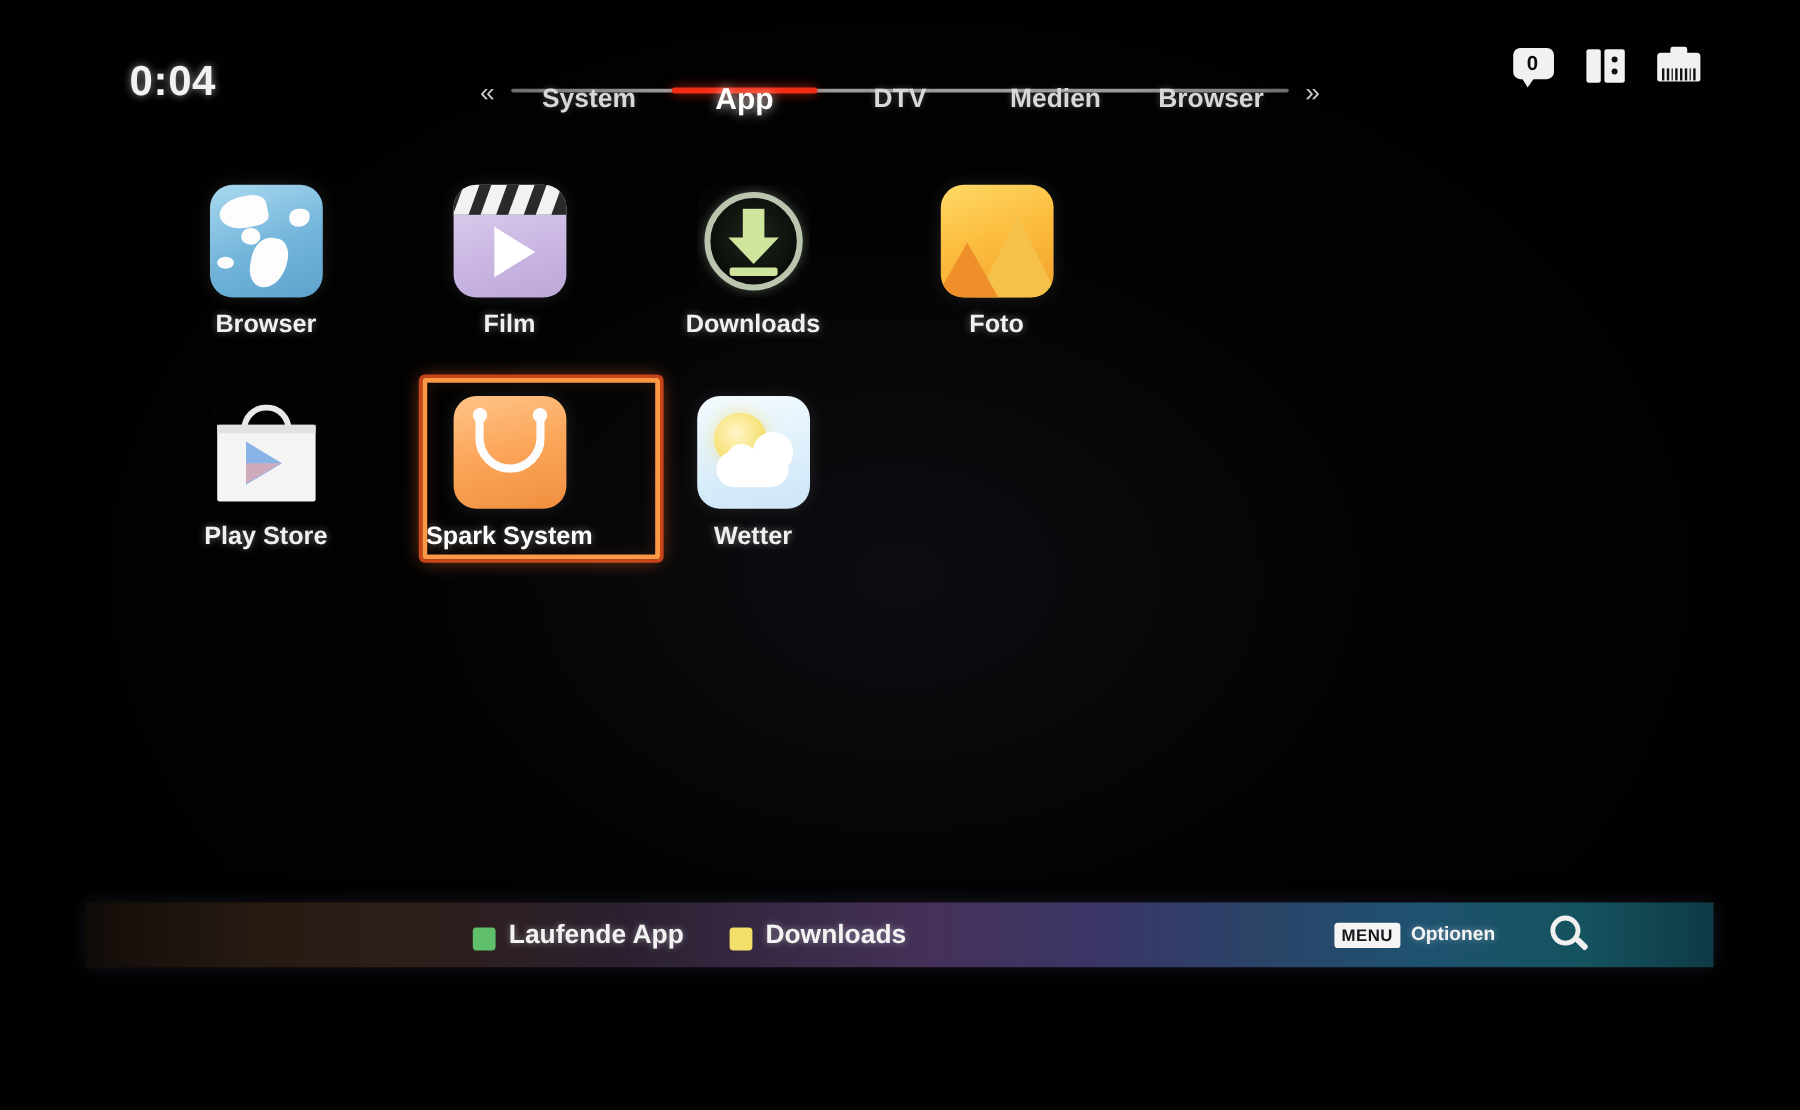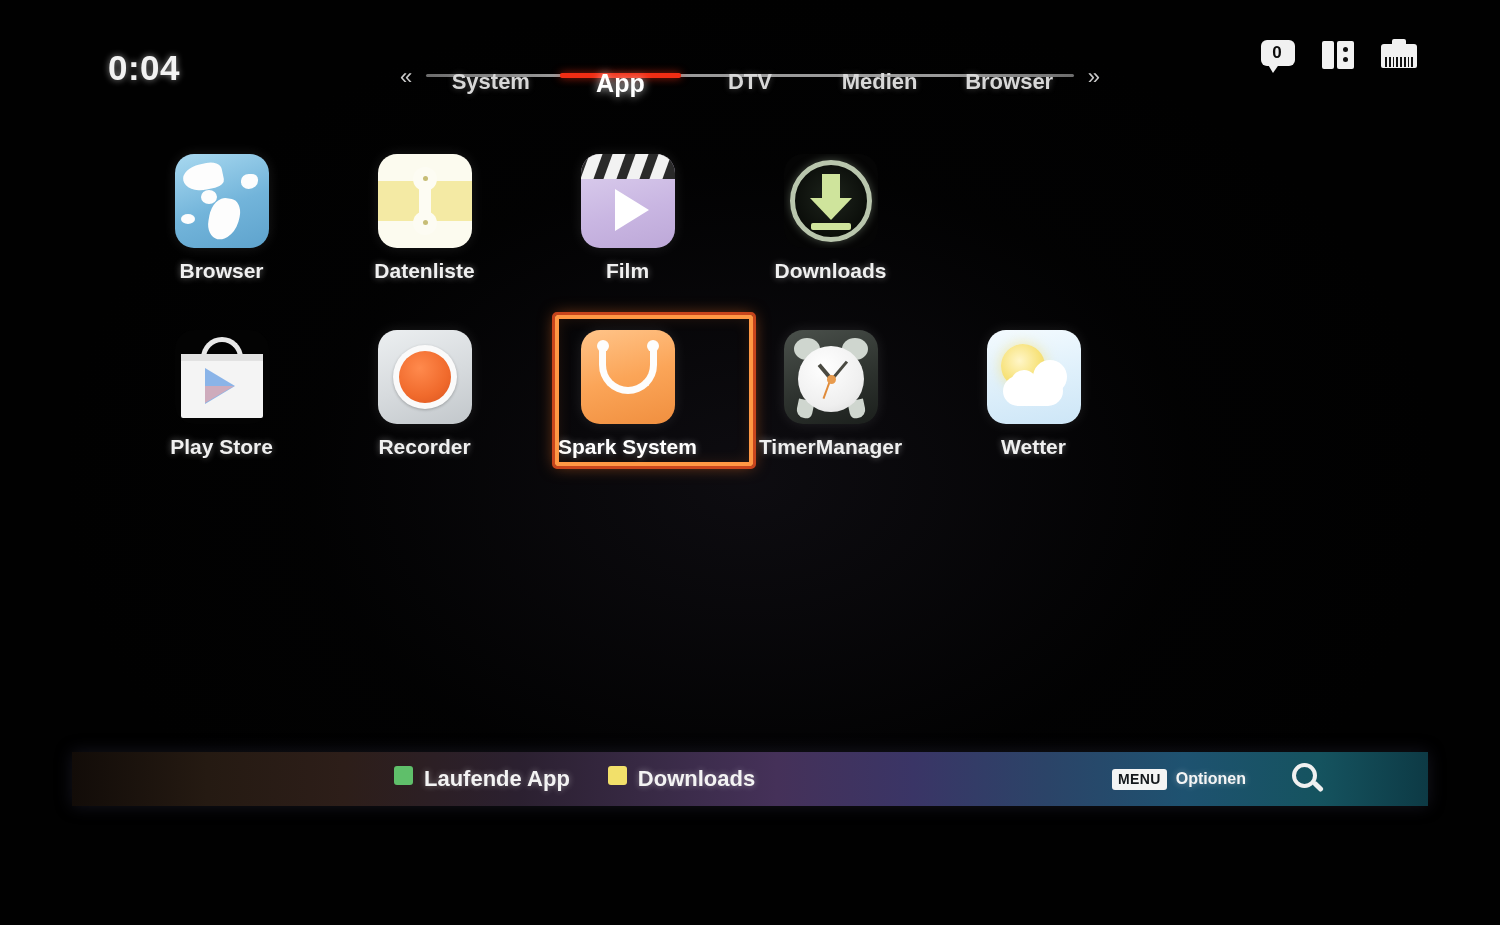--- a/index.html
+++ b/index.html
@@ -284,21 +284,21 @@
   #statusbar {
     position: absolute; left: 72px; top: 752px; width: 1356px; height: 54px;
     background: linear-gradient(to right,
       #120c08 0%, #251a12 10%, #2d1e19 20%, #2b2030 33%,
       #3a2b48 44%, #453159 52%, #3a3566 62%,
       #2b4468 72%, #1e5270 82%, #15535f 92%, #0d3a45 100%);
     display: flex; align-items: center;
     box-shadow: 0 0 16px rgba(60,60,90,0.35);
   }
   #legend { display: flex; align-items: center; gap: 38px; margin-left: 322px; }
-  .legend-item { display: flex; align-items: flex-start; gap: 11px; }
+  .legend-item { display: flex; align-items: flex-end; gap: 11px; }
   .legend-swatch { width: 19px; height: 19px; border-radius: 3px; }
   .legend-text {
     font-size: 22px; font-weight: bold; color: #f3f3f3;
     text-shadow: 0 0 6px rgba(255,255,255,0.4);
   }
   #bar-right { margin-left: auto; display: flex; align-items: center; gap: 44px; margin-right: 104px; }
   #menu-option { display: flex; align-items: center; gap: 9px; cursor: pointer; }
   .menu-badge {
     background: #f4f4f4; color: #14181c; font-size: 14px; font-weight: bold;
     padding: 2px 6px 3px 6px; border-radius: 3px; letter-spacing: 0.4px;
@@ -372,92 +372,67 @@
           <div class="icon-tile ic-browser">
             <div class="land l1"></div>
             <div class="land l2"></div>
             <div class="land l3"></div>
             <div class="land l4"></div>
             <div class="land l5"></div>
           </div>
           <div class="app-label">Browser</div>
         </div>
         <div class="app-cell">
-          <div class="icon-tile ic-daten">
-            <div class="band"></div>
-            <div class="conn-bar"></div>
-            <div class="conn-top"></div>
-            <div class="conn-bot"></div>
-            <div class="dot-t"></div>
-            <div class="dot-b"></div>
-          </div>
-          <div class="app-label">Datenliste</div>
-        </div>
-        <div class="app-cell">
           <div class="icon-tile ic-film">
             <div class="slate"></div>
             <div class="stripe" style="left:4px"></div>
             <div class="stripe" style="left:27px"></div>
             <div class="stripe" style="left:50px"></div>
             <div class="stripe" style="left:73px"></div>
             <div class="play"></div>
           </div>
           <div class="app-label">Film</div>
         </div>
         <div class="app-cell">
           <div class="icon-tile ic-download">
             <div class="ring"></div>
             <div class="shaft"></div>
             <div class="head"></div>
             <div class="base"></div>
           </div>
           <div class="app-label">Downloads</div>
         </div>
+        <div class="app-cell">
+          <div class="icon-tile ic-foto">
+            <div class="m1"></div>
+            <div class="m2"></div>
+          </div>
+          <div class="app-label">Foto</div>
+        </div>
       </div>
       <div class="grid-row">
         <div class="app-cell">
           <div class="icon-tile ic-play">
             <div class="handle"></div>
             <div class="bag"></div>
             <div class="bag-top"></div>
             <div class="tri"></div>
             <div class="tri2"></div>
           </div>
           <div class="app-label">Play Store</div>
         </div>
-        <div class="app-cell">
-          <div class="icon-tile ic-recorder">
-            <div class="rim"></div>
-            <div class="dot"></div>
-          </div>
-          <div class="app-label">Recorder</div>
-        </div>
         <div class="app-cell selected">
           <div class="icon-tile ic-spark">
             <div class="smile"></div>
             <div class="knob-l"></div>
             <div class="knob-r"></div>
           </div>
           <div class="app-label">Spark System</div>
         </div>
         <div class="app-cell">
-          <div class="icon-tile ic-timer">
-            <div class="bell-l"></div>
-            <div class="bell-r"></div>
-            <div class="foot-l"></div>
-            <div class="foot-r"></div>
-            <div class="face"></div>
-            <div class="hand h-hour"></div>
-            <div class="hand h-min"></div>
-            <div class="hand h-sec"></div>
-            <div class="pin"></div>
-          </div>
-          <div class="app-label">TimerManager</div>
-        </div>
-        <div class="app-cell">
           <div class="icon-tile ic-wetter">
             <div class="sun"></div>
             <div class="cloud-c"></div>
             <div class="cloud-b"></div>
             <div class="cloud-a"></div>
           </div>
           <div class="app-label">Wetter</div>
         </div>
       </div>
     </div>

